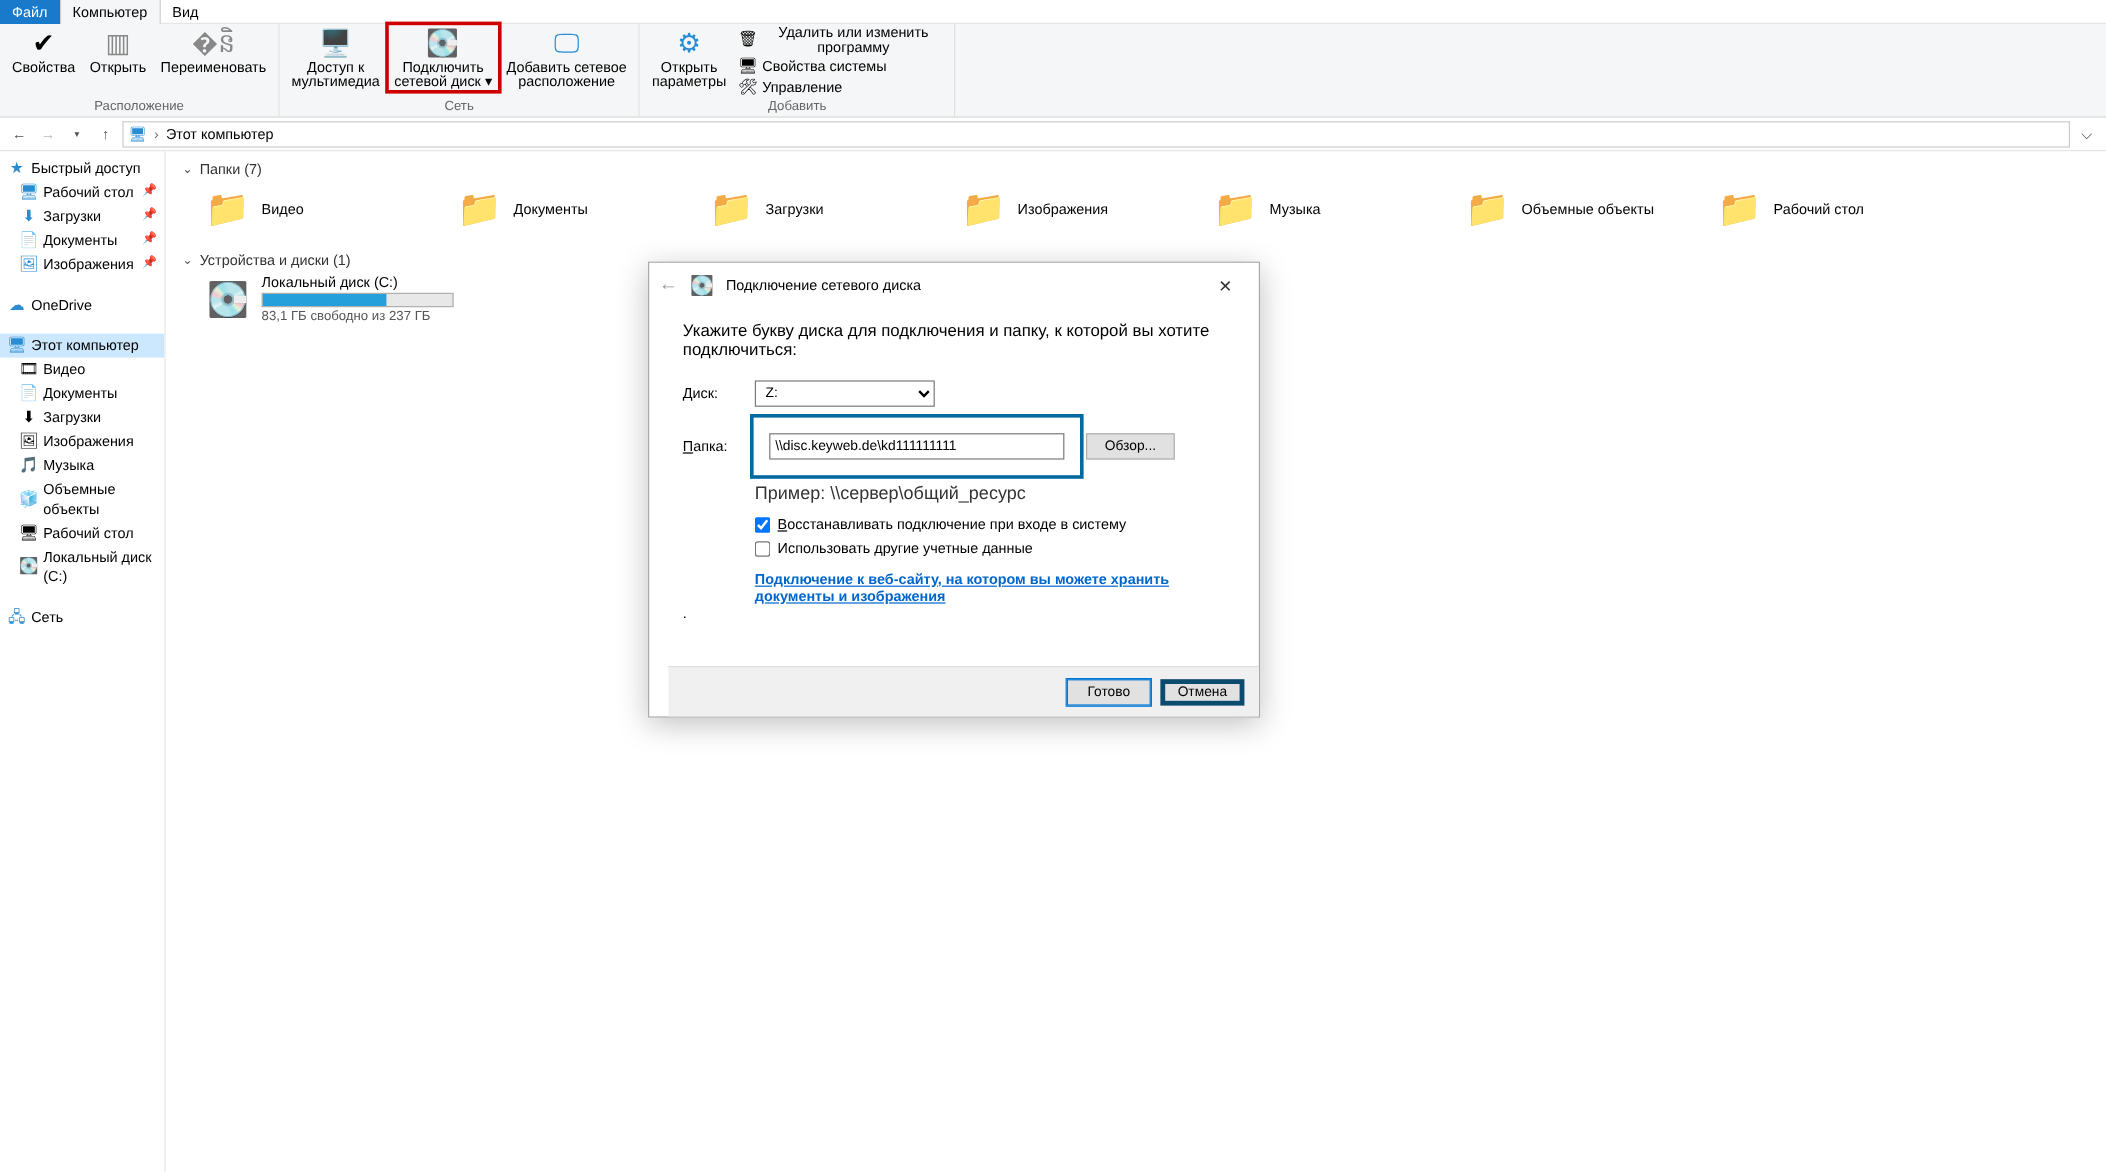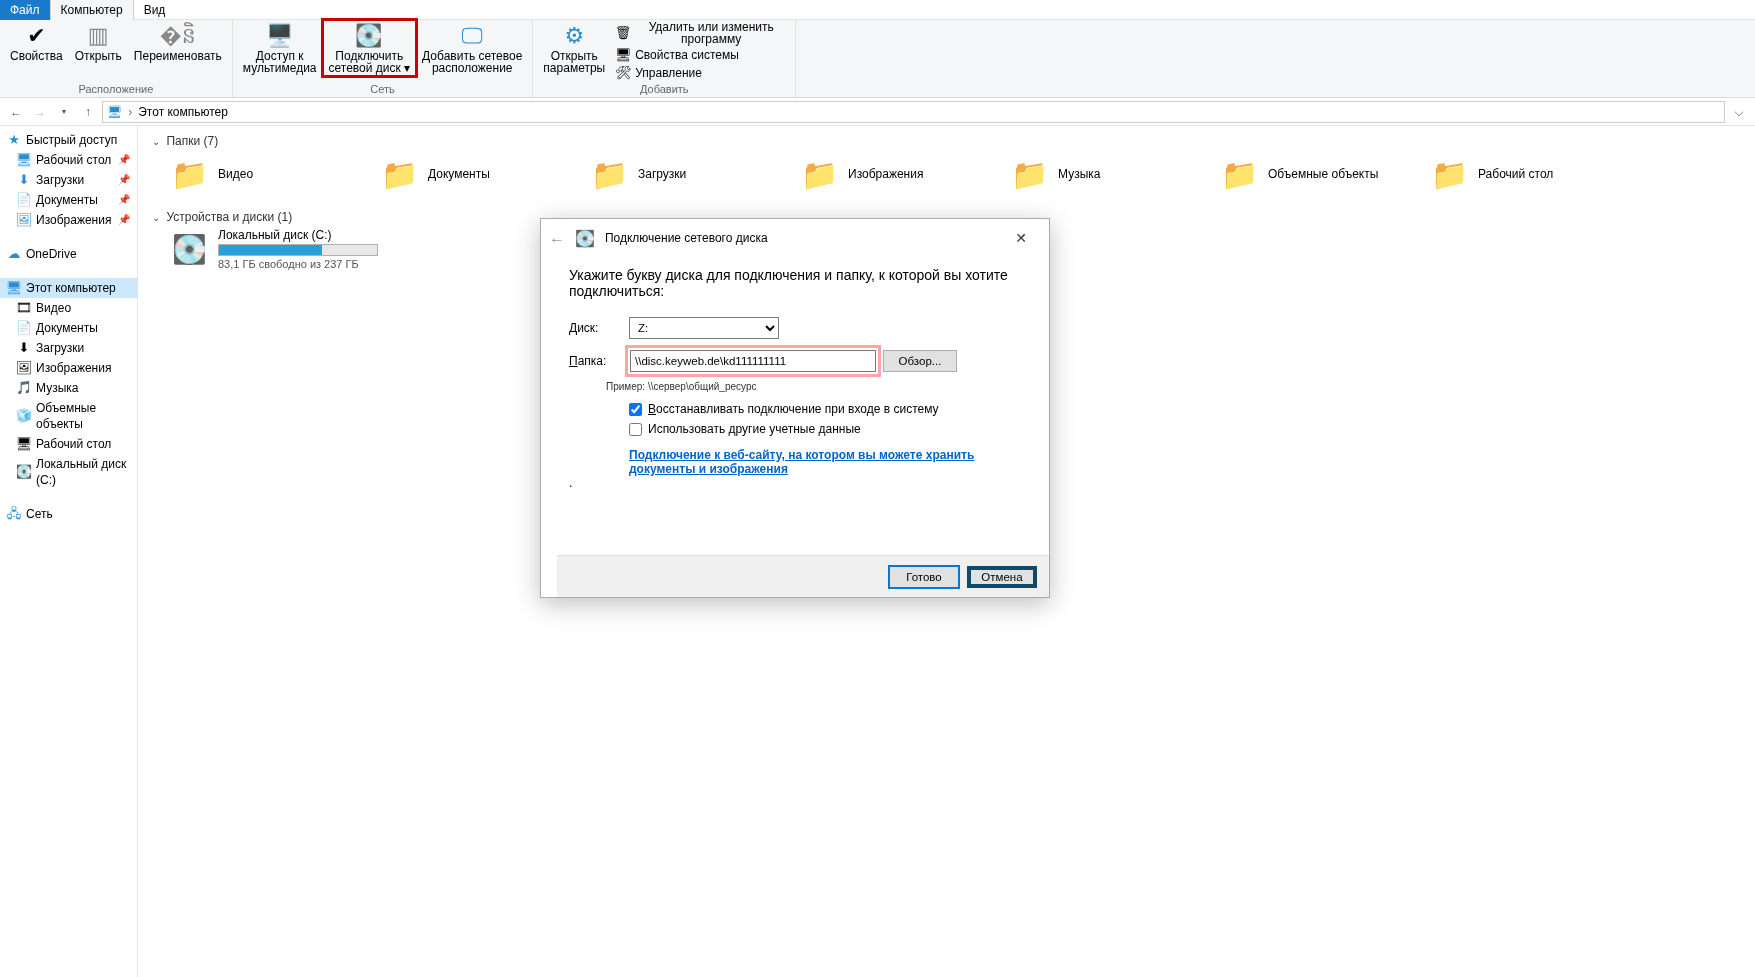--- a/index.html
+++ b/index.html
@@ -56,23 +56,23 @@
 .dialog .titlebar .ttl { font-size:12px;}
 .dialog .titlebar .x { margin-left:auto; width:40px; height:28px; display:flex; align-items:center; justify-content:center; font-size:14px; color:#333;}
 .dialog .body { padding: 10px 28px 0 28px;}
 .dialog h2 { color:#003399; font-weight:normal; font-size:14px; margin: 12px 0 14px 0;}
 .dialog .hint { font-size:14px; margin-bottom:18px;}
 .dialog .frow { display:flex; align-items:center; gap:6px; margin-bottom:10px; font-size:11.5px;}
 .dialog .frow .lab { width:54px;}
 .dialog select, .dialog .combo { height:22px; border:1px solid #7a7a7a; background:#fff; font-size:11.5px; padding:0 4px;}
 .dialog select { width:150px;}
 .dialog .combo { width:246px; display:flex; align-items:center;}
-.dialog .hlbox { border:3px solid #fca5a5; padding:2px; margin:-4px;}
+.dialog .hlbox { border:3px solid #0369a1; padding:13px; margin:-4px;}
 .dialog .browse { height:22px; width:74px; border:1px solid #adadad; background:#e1e1e1; font-size:11.5px;}
-.dialog .example { font-size:10px; color:#333; margin-left:37px; margin-top:-2px; margin-bottom:10px;}
+.dialog .example { font-size:15px; color:#333; margin-left:60px; margin-top:-2px; margin-bottom:10px;}
 .dialog .chk { display:flex; align-items:center; gap:6px; margin-left:60px; font-size:11.5px; margin-bottom:6px;}
 .dialog .link { color:#0066cc; text-decoration:underline; font-size:11.5px; margin-left:60px; display:inline-block; margin-top:6px;font-weight:bold;}
 .dialog .footer { position:absolute; bottom:0; left:16px; right:0; height:42px; background:#f0f0f0; border-top:1px solid #ddd; display:flex; align-items:center; justify-content:flex-end; gap:8px; padding:0 12px;}
 .dialog .footer button { height:22px; width:70px; border:4px solid #0c4a6e; background:#e1e1e1; font-size:11.5px;}
 .dialog .footer button.primary { border:1px solid #0078d7; outline:1px solid #0078d7;}
 
 .u { text-decoration: underline; }
 </style>
 </head>
 <body>

